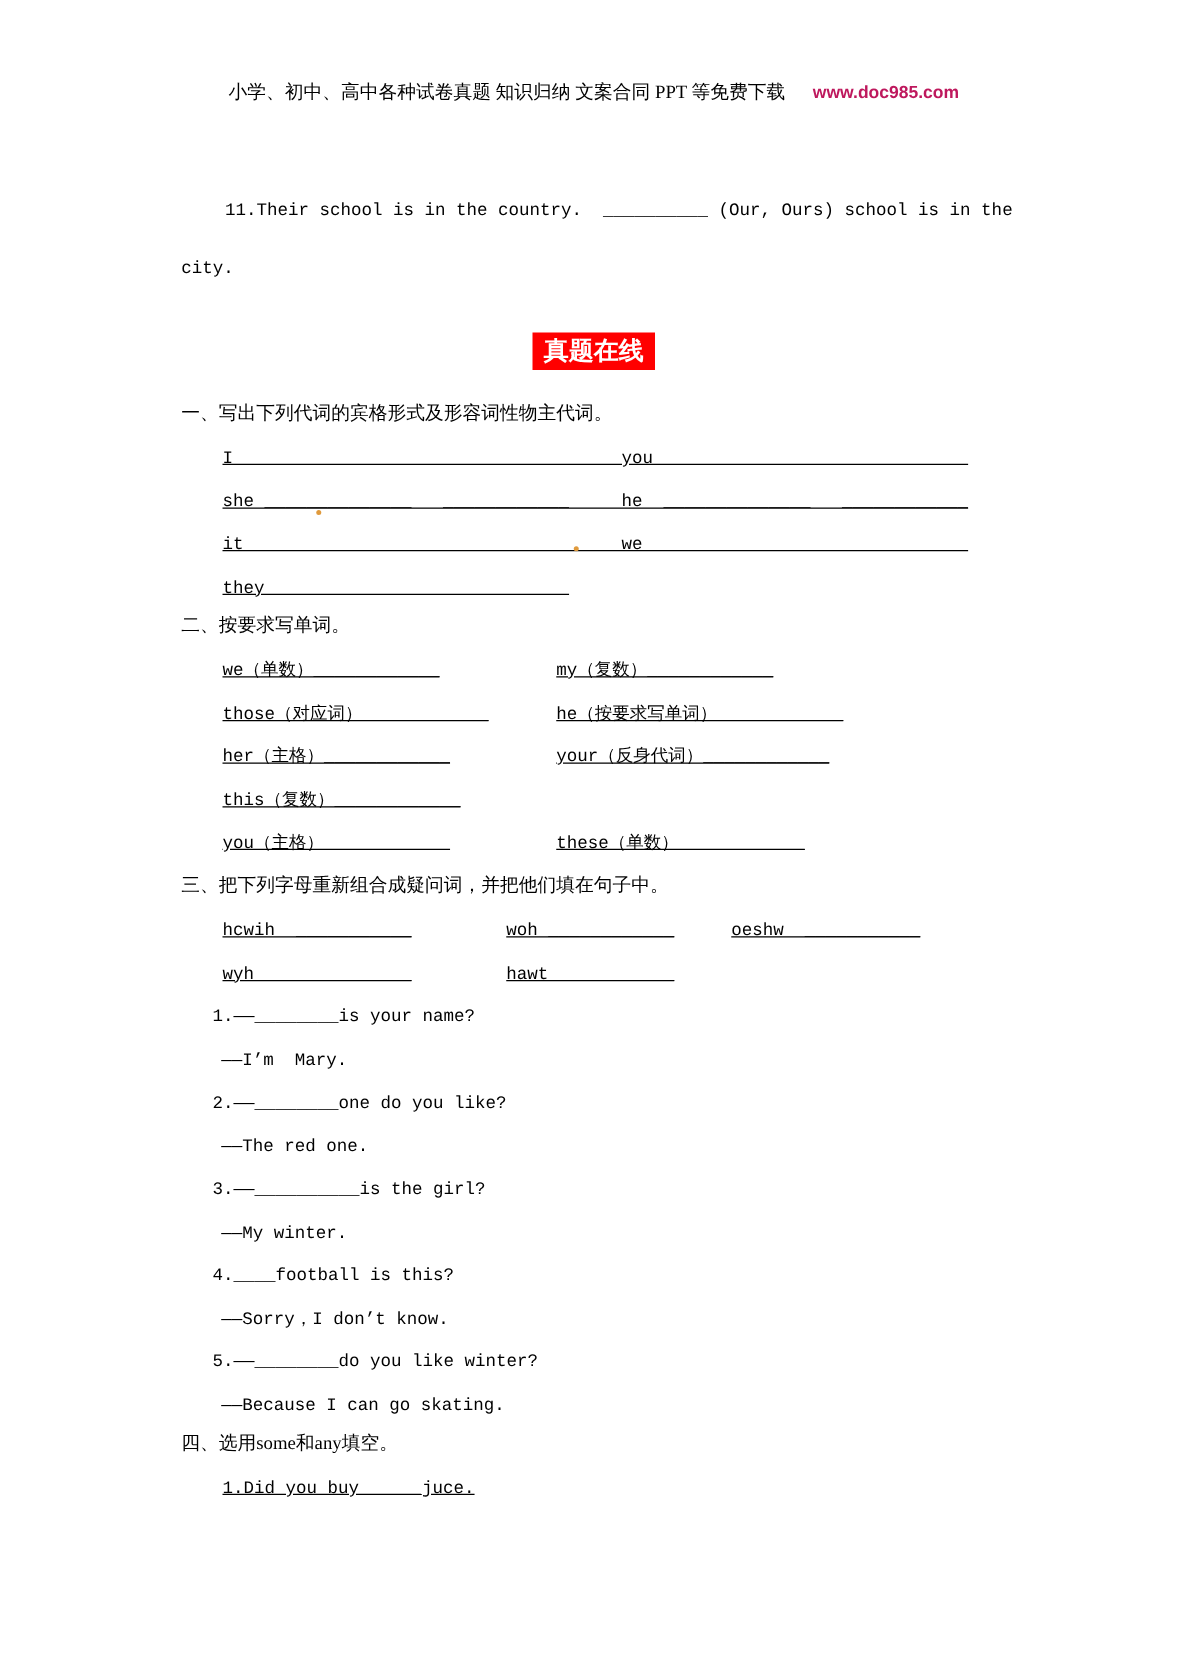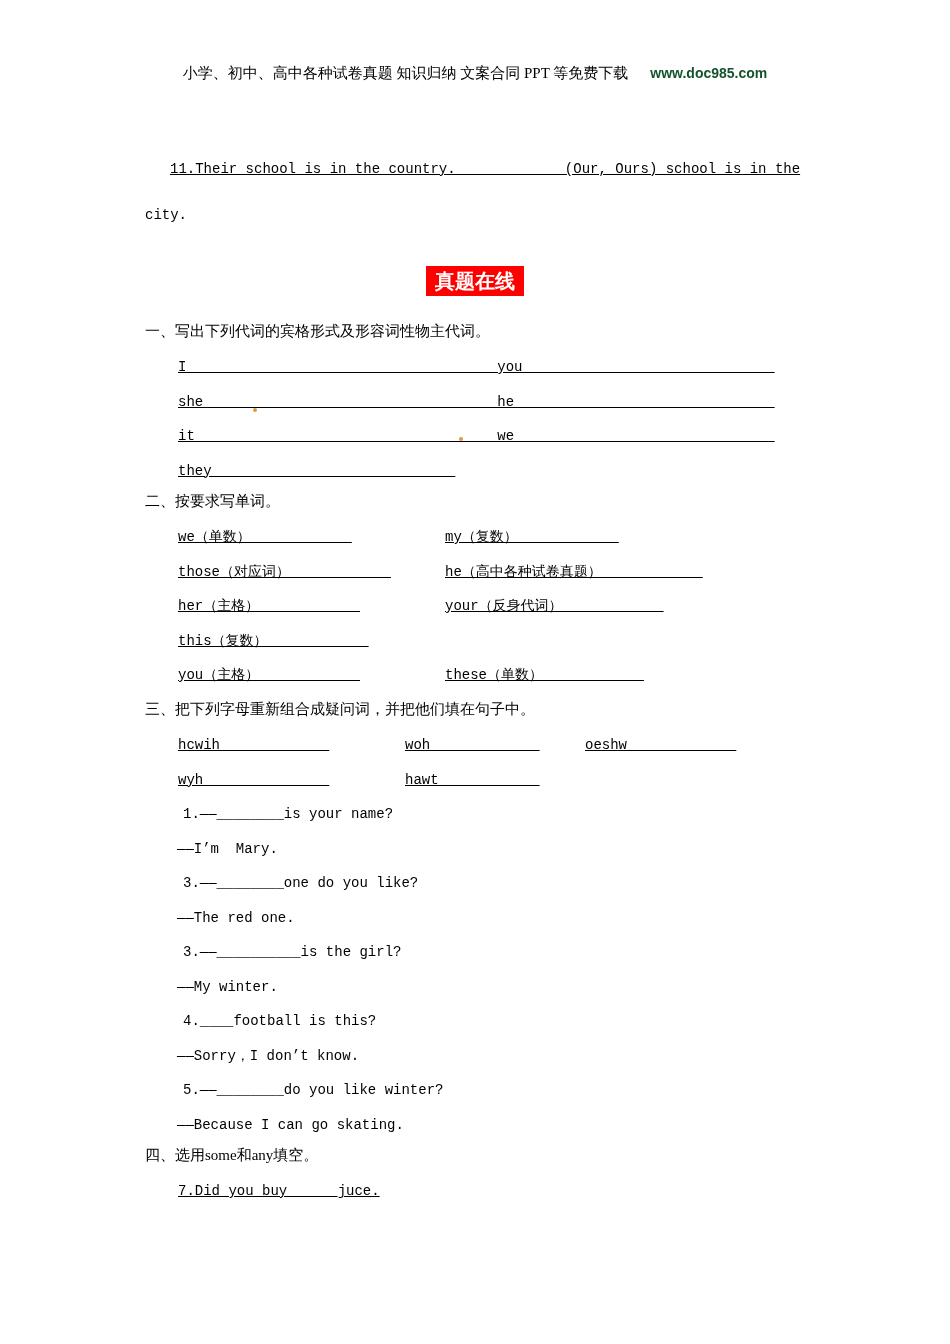--- a/index.html
+++ b/index.html
@@ -17,27 +17,27 @@
   
   .header{
     position:absolute;top:64px;left:0;width:100%;
     text-align:center;
     font-family:"Liberation Serif","DejaVu Serif",serif;
     font-size:15px;
   }
   .header .site{
     margin-left:22px;
     font-weight:bold;
-    color:#14532d;
+    color:#be185d;
     font-family:"Liberation Sans","DejaVu Sans",sans-serif;
     font-size:14px;
   }
   
   .item11{position:absolute;left:145px;top:146px;line-height:46px;}
-  .item11 .l1{margin-left:25px;text-decoration:underline;}
+  .item11 .l1{margin-left:35px;}
   
   .banner{
     position:absolute;top:266px;left:50%;transform:translateX(-50%);
     background:#ff0000;color:#ffffff;
     font-family:"Liberation Sans","DejaVu Sans",sans-serif;
     font-weight:bold;font-size:20px;
     padding:3px 9px;line-height:1.2;
   }
   
   .section{position:absolute;left:145px;width:680px;}
@@ -48,21 +48,21 @@
   .sec-title{
     font-family:"Liberation Serif","DejaVu Serif",serif;
     font-size:15px;line-height:26px;margin-bottom:6px;
   }
   .rows{margin-left:33px;text-decoration:underline;}
   .row{line-height:34.5px;}
   
   .grid2{display:grid;grid-template-columns:267px auto;}
   
   .grid3{display:grid;grid-template-columns:227px 180px auto;}
-  .q{margin-left:38px;line-height:34.5px;}
+  .q{margin-left:25px;line-height:34.5px;}
   .a{margin-left:32px;line-height:34.5px;}
   
   .dot{position:absolute;width:4px;height:4px;border-radius:50%;background:#e09a3c;}
   .dot1{left:253px;top:408px;}
   .dot2{left:459px;top:437px;}
 </style>
 </head>
 <body>
 
 <div class="page">
@@ -90,21 +90,21 @@
 
   <div class="section sec2">
     <div class="sec-title line">二、按要求写单词。</div>
     <div class="rows">
       <div class="row grid2">
         <span class="line">we（单数）____________</span>
         <span class="line">my（复数）____________</span>
       </div>
       <div class="row grid2">
         <span class="line">those（对应词）____________</span>
-        <span class="line">he（高中各种试卷真题）____________</span>
+        <span class="line">he（按要求写单词）____________</span>
       </div>
       <div class="row grid2">
         <span class="line">her（主格）____________</span>
         <span class="line">your（反身代词）____________</span>
       </div>
       <div class="row grid2">
         <span class="line">this（复数）____________</span>
       </div>
       <div class="row grid2">
         <span class="line">you（主格）____________</span>
@@ -123,34 +123,34 @@
       </div>
       <div class="row grid3">
         <span class="line">wyh    ___________</span>
         <span class="line">hawt ___________</span>
         <span class="line"></span>
       </div>
     </div>
     <div>
       <div class="q line">1.——________is your name?</div>
       <div class="a line">——I’m  Mary.</div>
-      <div class="q line">3.——________one do you like?</div>
+      <div class="q line">2.——________one do you like?</div>
       <div class="a line">——The red one.</div>
       <div class="q line">3.——__________is the girl?</div>
       <div class="a line">——My winter.</div>
       <div class="q line">4.____football is this?</div>
       <div class="a line">——Sorry，I don’t know.</div>
       <div class="q line">5.——________do you like winter?</div>
       <div class="a line">——Because I can go skating.</div>
     </div>
   </div>
 
   <div class="section sec4">
     <div class="sec-title line">四、选用some和any填空。</div>
     <div class="rows">
-      <div class="row line">7.Did you buy______juce.</div>
+      <div class="row line">1.Did you buy______juce.</div>
     </div>
   </div>
 
   <div class="dot dot1"></div>
   <div class="dot dot2"></div>
 
 </div>
 
 </body></html>

